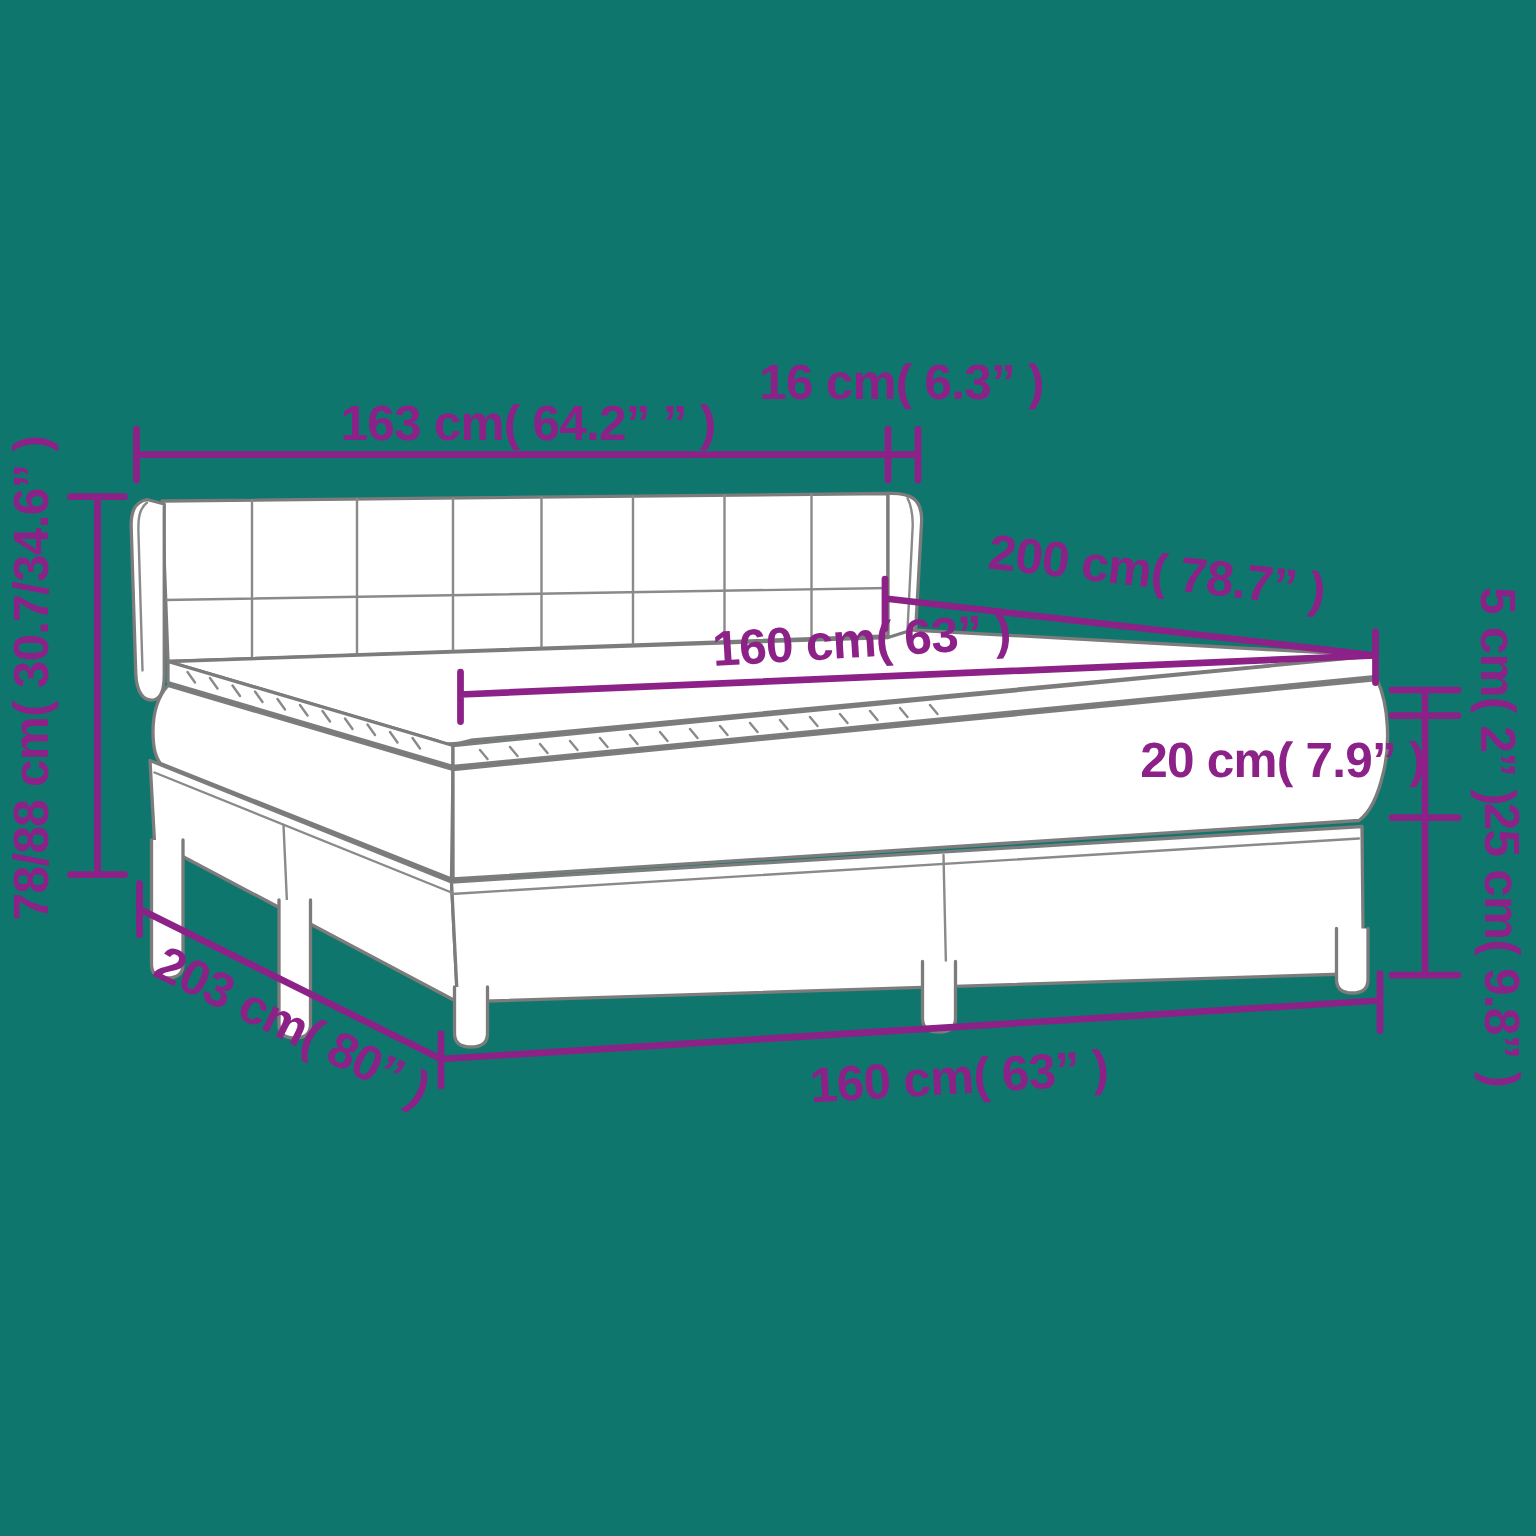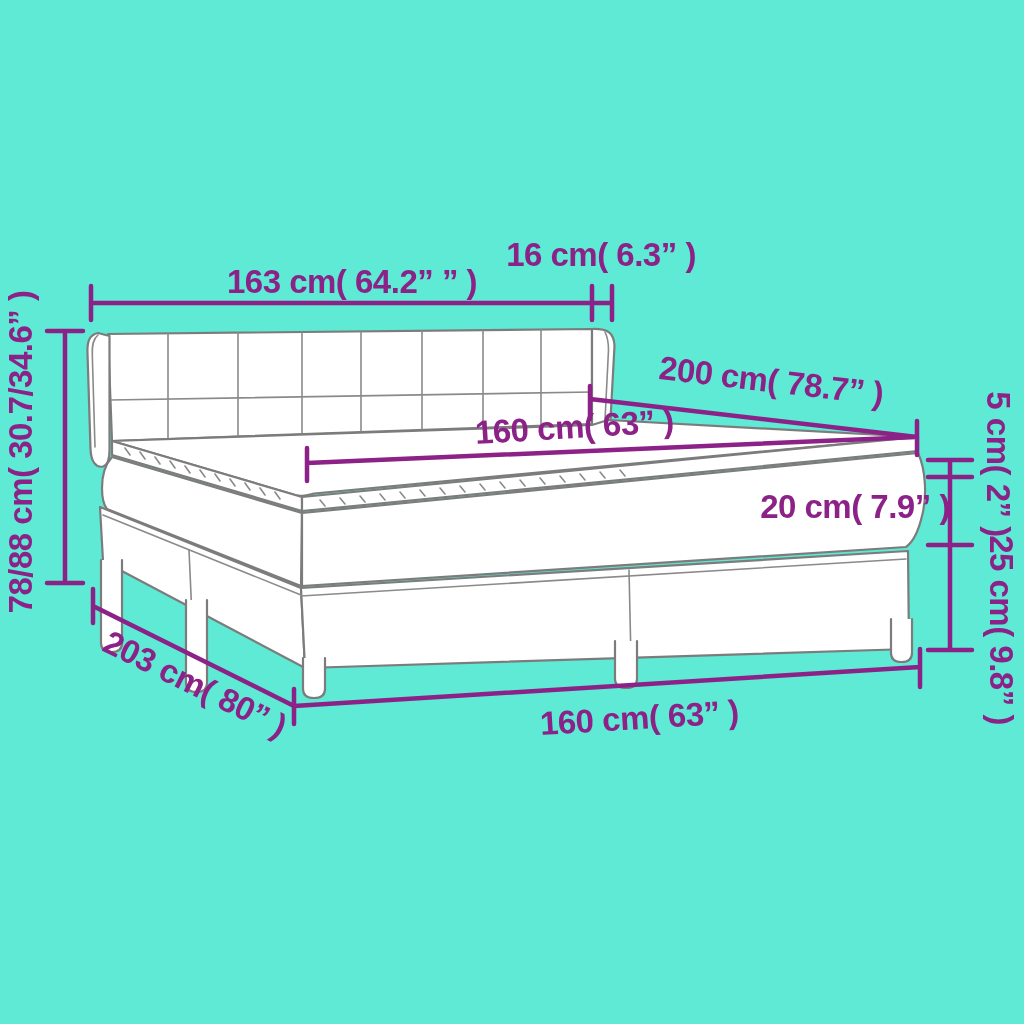--- a/index.html
+++ b/index.html
@@ -4,21 +4,21 @@
 <style>
   html, body {
     margin: 0;
     padding: 0;
     background: #ffffff;
   }
   .stage {
     position: relative;
     width: 1024px;
     height: 1024px;
-    background: #5eead4;
+    background: #0f766e;
     overflow: hidden;
   }
   svg { display: block; }
 
   
   .art {
     stroke: #7c7c7c;
     stroke-width: 2.2;
     fill: none;
     stroke-linejoin: round;

